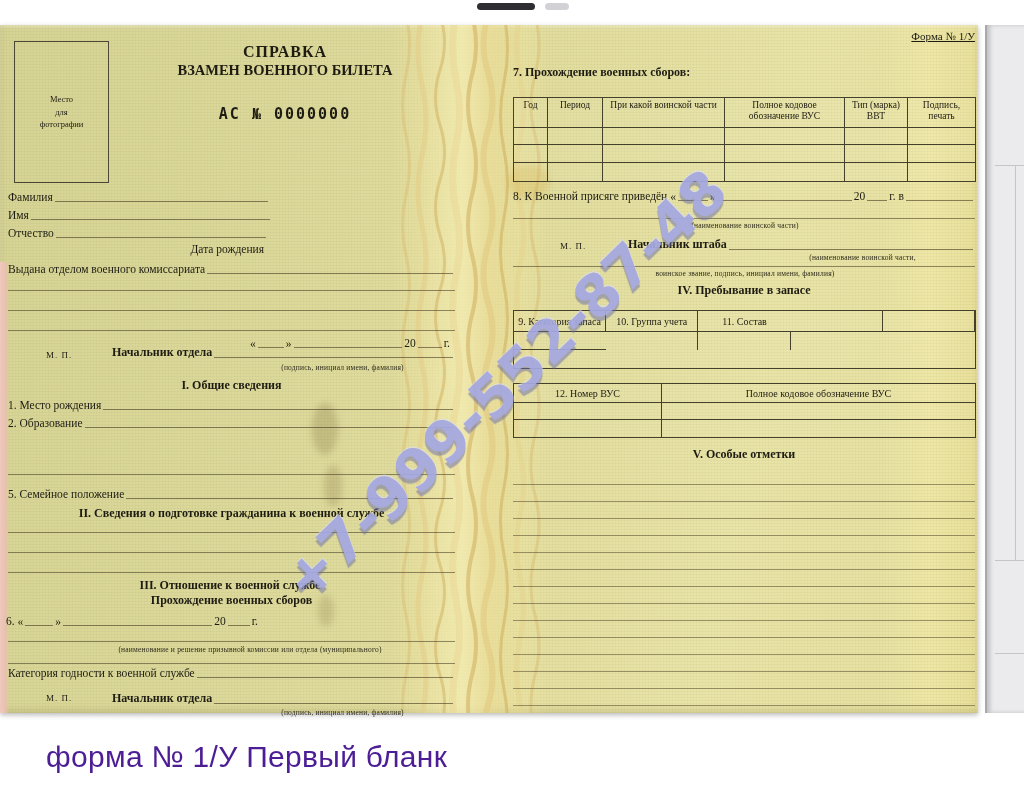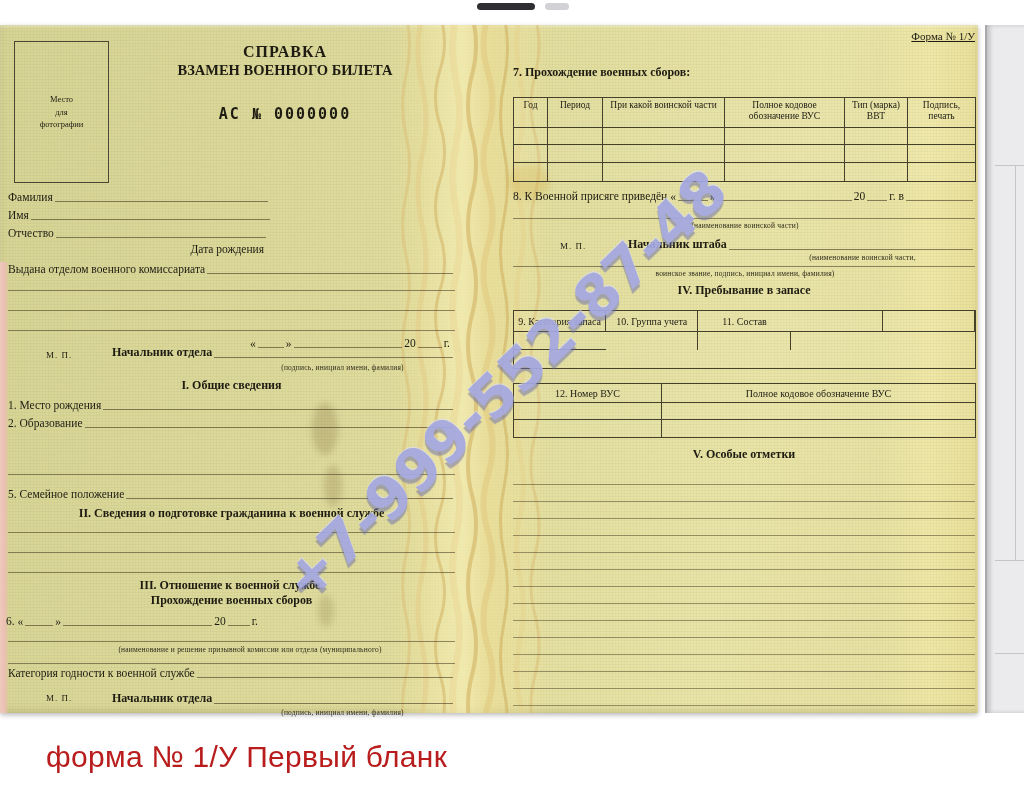--- a/index.html
+++ b/index.html
@@ -50,21 +50,21 @@
   .wm{position:absolute;left:505px;top:360px;transform:translate(-50%,-50%) rotate(-44deg);
     font-family:"DejaVu Sans",sans-serif;font-weight:bold;font-size:58px;letter-spacing:0;
     color:#a4a8e1;opacity:.93;z-index:30;white-space:nowrap;
     text-shadow:-3px 3px 1px rgba(104,108,170,.55), 1px -1px 0 rgba(218,221,246,.65);}
   
   .sliver{position:absolute;left:985px;top:25px;width:39px;height:688px;background:#ebebed;
     border-left:2px solid #a9a9ab;box-shadow:inset 3px 0 4px rgba(0,0,0,.18);}
   .sl-line{position:absolute;background:#c5c5c7;}
   
   .caption{position:absolute;left:46px;top:740px;font-family:"Liberation Sans",sans-serif;
-    font-size:30px;color:#b91c1c;letter-spacing:.3px;}
+    font-size:30px;color:#4c1d95;letter-spacing:.3px;}
   .formno{position:absolute;left:830px;top:5px;width:145px;text-align:right;font-size:11px;text-decoration:underline;}
 </style>
 </head>
 <body>
 
 <div class="pill dark"></div>
 <div class="pill lite"></div>
 
 <div class="doc">
   <div class="guilloche">

